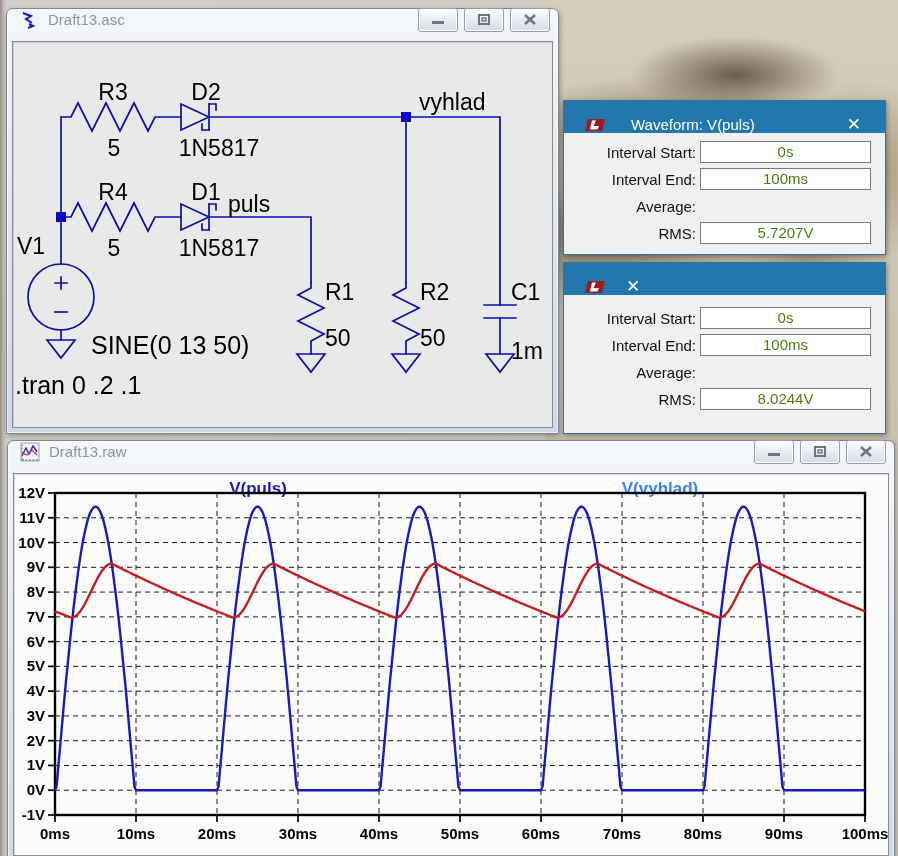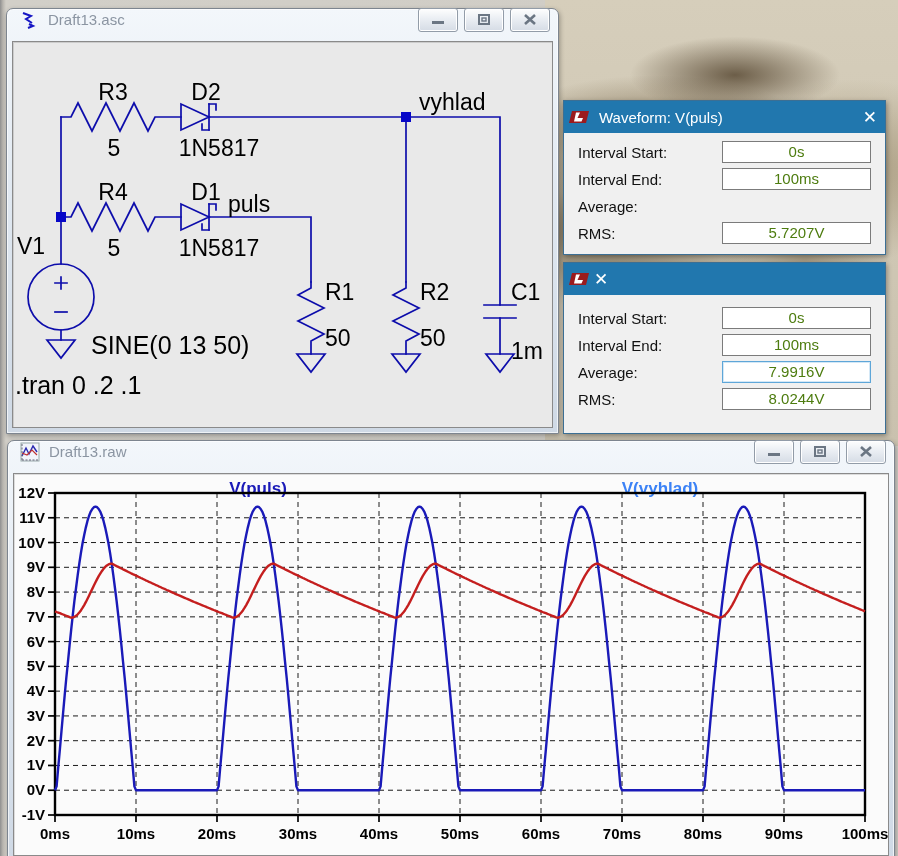--- a/index.html
+++ b/index.html
@@ -30,26 +30,26 @@
   #schematic-window{left:6px;top:8px;width:551px;height:424px;}
   #schematic-window .content{background:#e9e9e9;}
   .schem-svg{position:absolute;left:0;top:0;}
   .schem-svg text{fill:#000;font-size:23px;font-family:"Liberation Sans",sans-serif;}
   .schem-svg .big{font-size:25px;}
   .wire{stroke:#0d0dab;stroke-width:1.7;fill:none;stroke-linecap:square;}
   .junc{fill:#0707c8;stroke:none;}
   
   .dialog{position:absolute;width:321px;background:#f0f0f0;border:1px solid #3c6f94;
     box-shadow:1px 2px 5px rgba(0,0,0,.35);}
-  .dialog-title{height:32px;background:#2177ae;display:flex;align-items:center;
-    padding:0 4px;color:#fff;font-size:15px;}
+  .dialog-title{height:32px;background:#2177ae;display:flex;align-items:flex-end;
+    padding:0 20px;color:#fff;font-size:15px;gap:16px;}
   .dialog-title .dtitle{flex:1;margin-left:9px;}
   .dclose{color:#fff;font-size:17px;line-height:17px;padding:0 4px;}
   .drow{display:flex;align-items:center;height:22px;margin:5px 14px 0 14px;}
-  .drow label{flex:0 0 118px;text-align:left;padding-right:26px;font-size:15px;color:#111;}
+  .drow label{flex:0 0 118px;text-align:right;padding-right:4px;font-size:15px;color:#111;}
   .dval{flex:1;height:20px;line-height:20px;background:#fff;border:1px solid #7b7b7b;
     text-align:center;font-size:15px;color:#4d7c0f;}
   .dval.focused{border:1px solid #5ea6d8;box-shadow:inset 0 0 0 1px #d4e8f6;}
   
   #plot-window{left:7px;top:440px;width:886px;height:420px;}
   #plot-window .content{background:#fbfbfb;}
   .legend-item{position:absolute;top:5px;transform:translateX(-50%);
     font-size:17px;font-weight:bold;}
   #chart{position:absolute;left:0;top:0;}
   #chart .grid{stroke:#1c1c1c;stroke-width:1;stroke-dasharray:5 4;}
@@ -213,21 +213,20 @@
     <div class="drow">
         <label>Interval Start:</label>
       <div class="dval">0s</div>
       </div>
     <div class="drow">
         <label>Interval End:</label>
       <div class="dval">100ms</div>
       </div>
     <div class="drow">
         <label>Average:</label>
-      <div class="dval focused">7.9916V</div>
       </div>
     <div class="drow">
         <label>RMS:</label>
       <div class="dval">8.0244V</div>
       </div>
   </div>
 </div>
 
 <div class="window" id="plot-window">
   <div class="titlebar">

